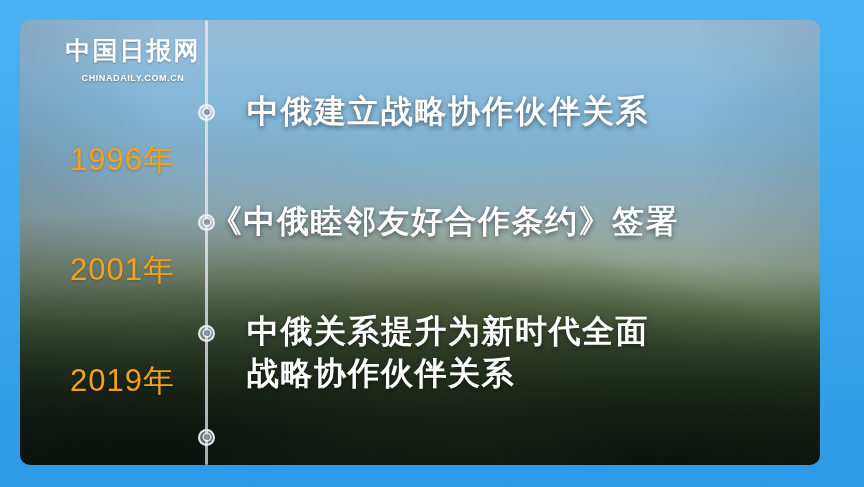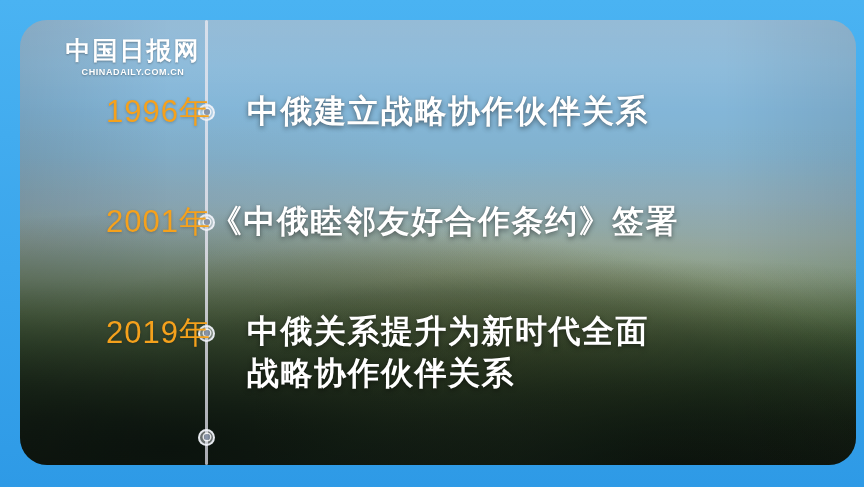--- a/index.html
+++ b/index.html
@@ -26,23 +26,22 @@
     background: linear-gradient(180deg, #4ab3f2 0%, #3aa5ec 55%, #2e9ae6 100%);
   }
 
   
   .panel {
     position: absolute;
     left: 20px;
     top: 20px;
     width: 800px;
     height: 445px;
-    border-radius: 27px;
+    border-radius: 10px;
     overflow: hidden;
-    padding-left: 36px;
   }
 
   
   .photo {
     position: absolute;
     inset: 0;
     background:
       radial-gradient(150% 85% at 18% 96%, rgba(12,22,16,0.92) 0%, rgba(20,34,24,0.55) 28%, rgba(0,0,0,0) 62%),
       radial-gradient(120% 70% at 78% 100%, rgba(10,18,12,0.90) 0%, rgba(24,40,24,0.50) 32%, rgba(0,0,0,0) 66%),
       radial-gradient(70% 42% at 52% 80%, rgba(120,122,58,0.55) 0%, rgba(64,84,44,0.30) 45%, rgba(0,0,0,0) 75%),
@@ -89,21 +88,21 @@
     font-family: "Liberation Serif", "DejaVu Serif", serif;
     font-size: 25px;
     font-weight: 700;
     color: #ffffff;
     letter-spacing: 2px;
     line-height: 1.05;
     text-shadow: 0 1px 2px rgba(0,0,0,0.30);
     white-space: nowrap;
   }
   .logo-sub {
-    margin-top: 3px;
+    margin-top: 9px;
     font-size: 9px;
     font-weight: 700;
     color: #ffffff;
     letter-spacing: 0.6px;
     text-shadow: 0 1px 2px rgba(0,0,0,0.35);
     white-space: nowrap;
   }
 
   
   .timeline-axis {
@@ -153,20 +152,21 @@
   .year {
     position: absolute;
     right: 645px;        
     transform: translateY(-50%);
     font-size: 31px;
     font-weight: 400;
     color: #f5a11c;
     letter-spacing: 1px;
     white-space: nowrap;
     text-shadow: 0 1px 3px rgba(0,0,0,0.22);
+    margin-top: 48px;
   }
   .headline {
     position: absolute;
     left: 227px;
     transform: translateY(-50%);
     font-size: 32px;
     font-weight: 700;
     color: #ffffff;
     letter-spacing: 1.5px;
     line-height: 1.30;

